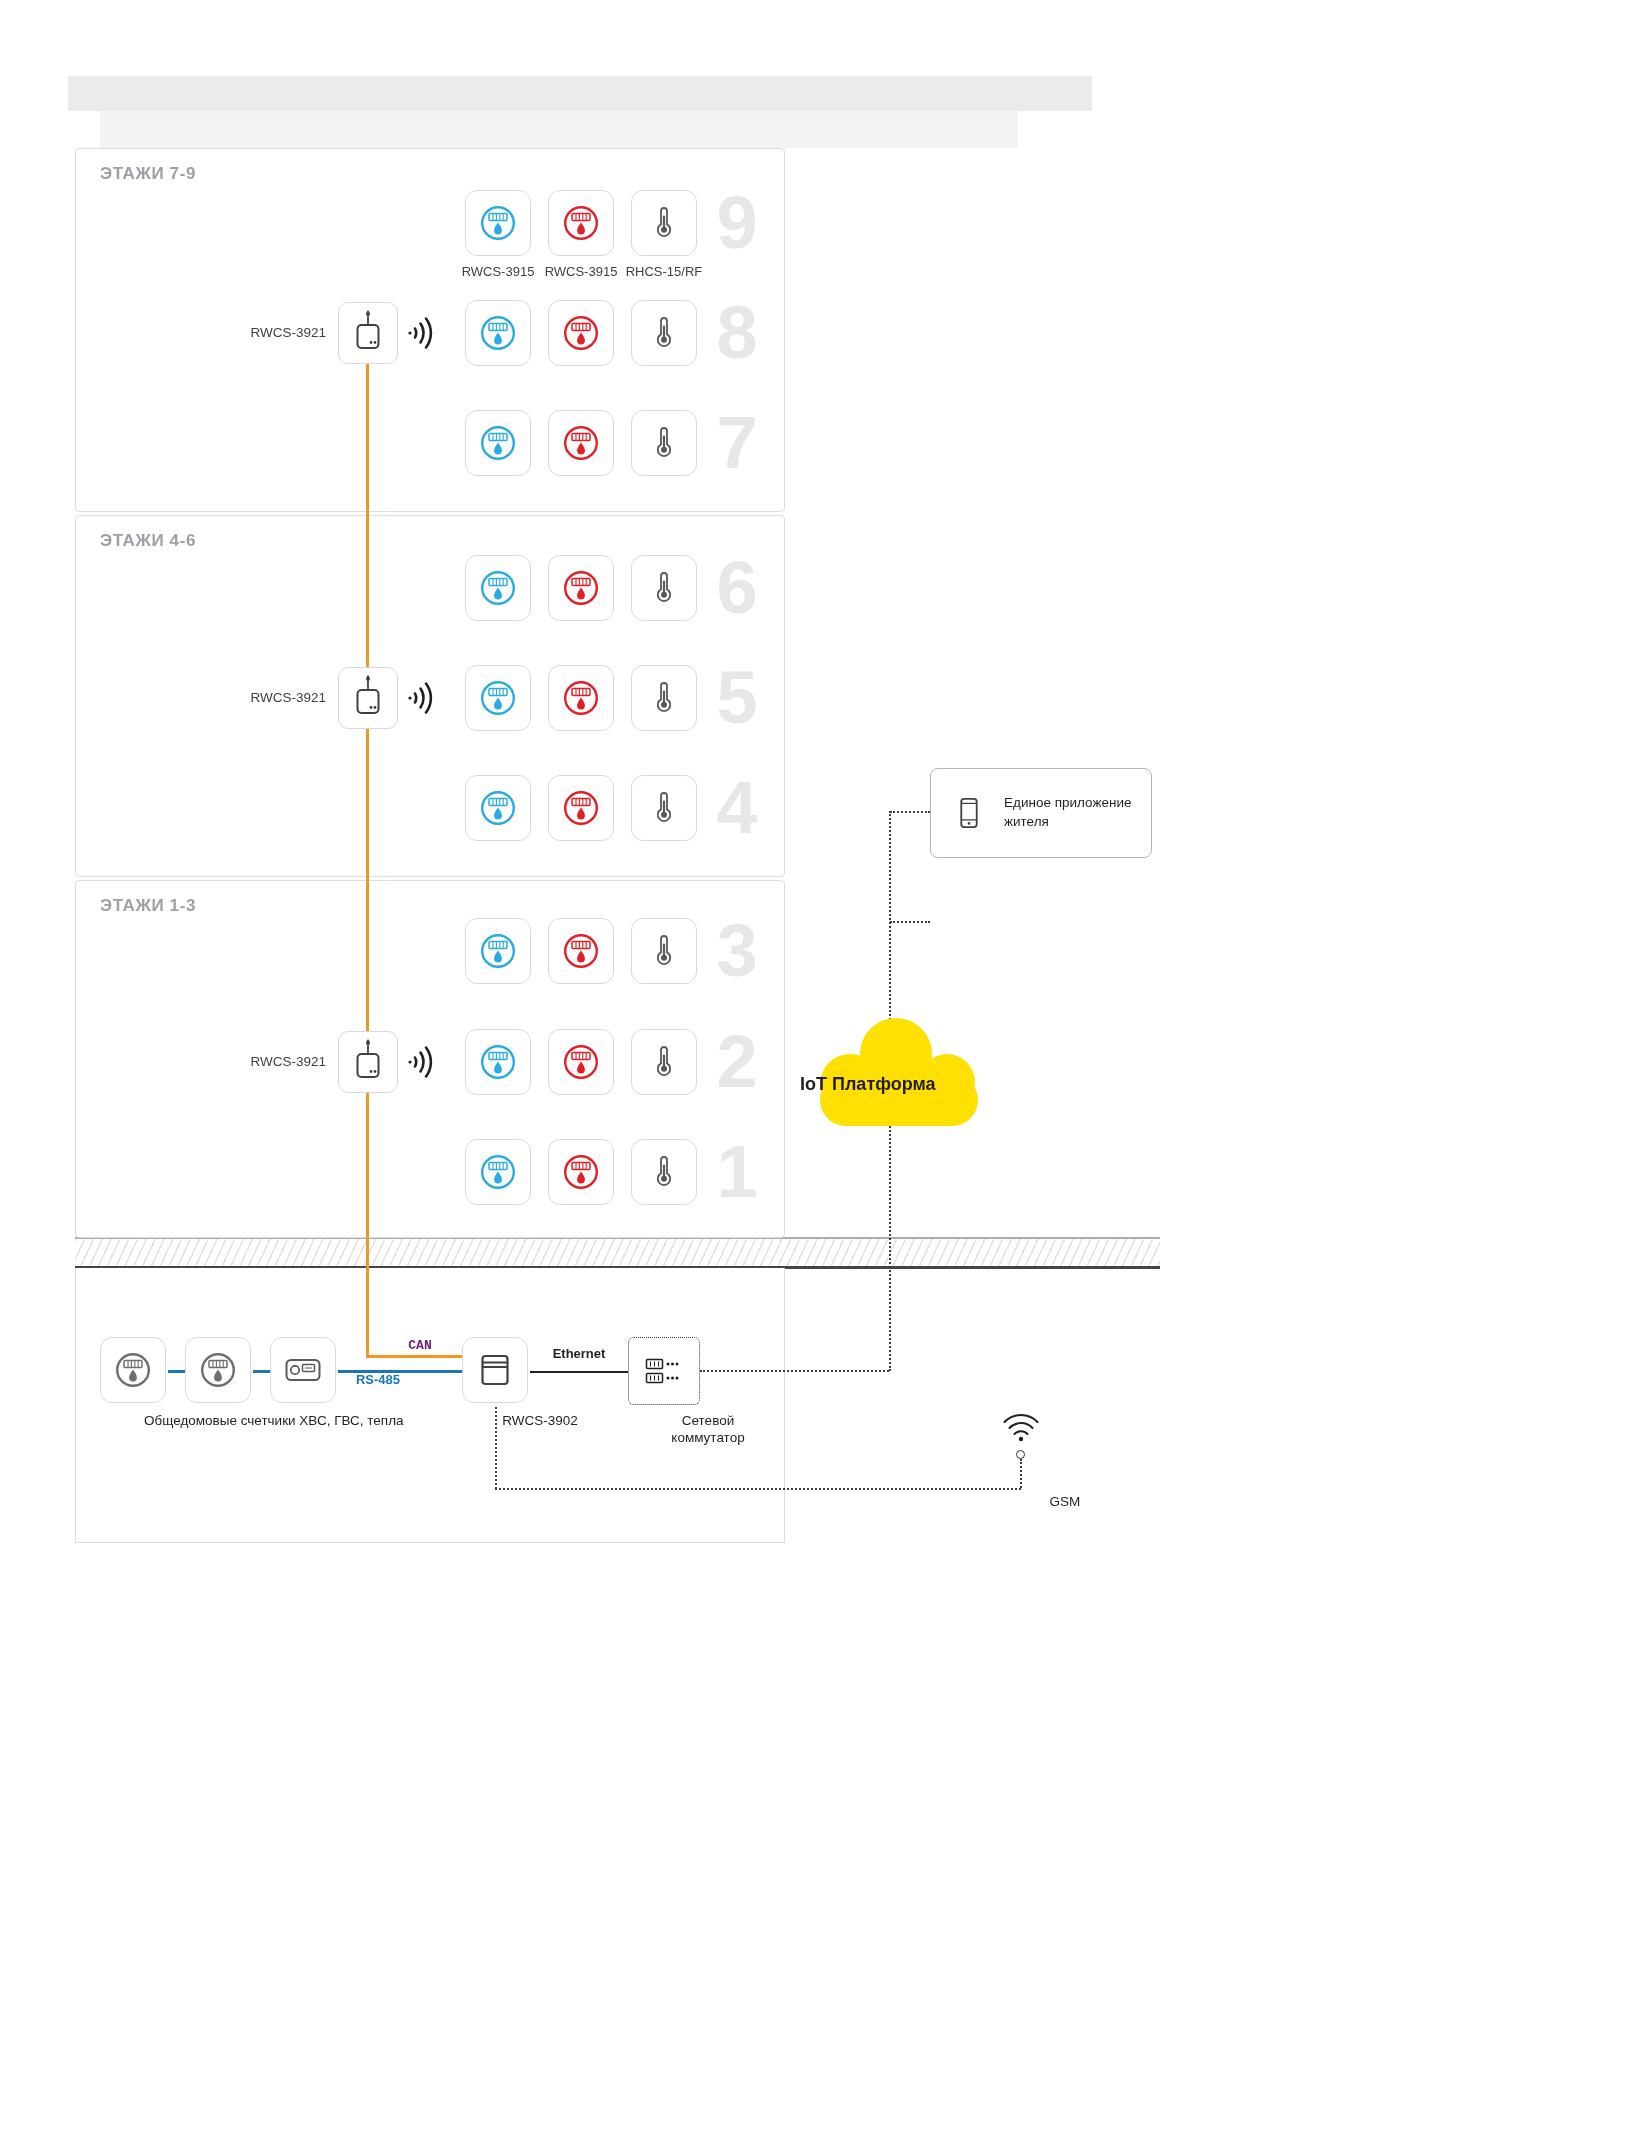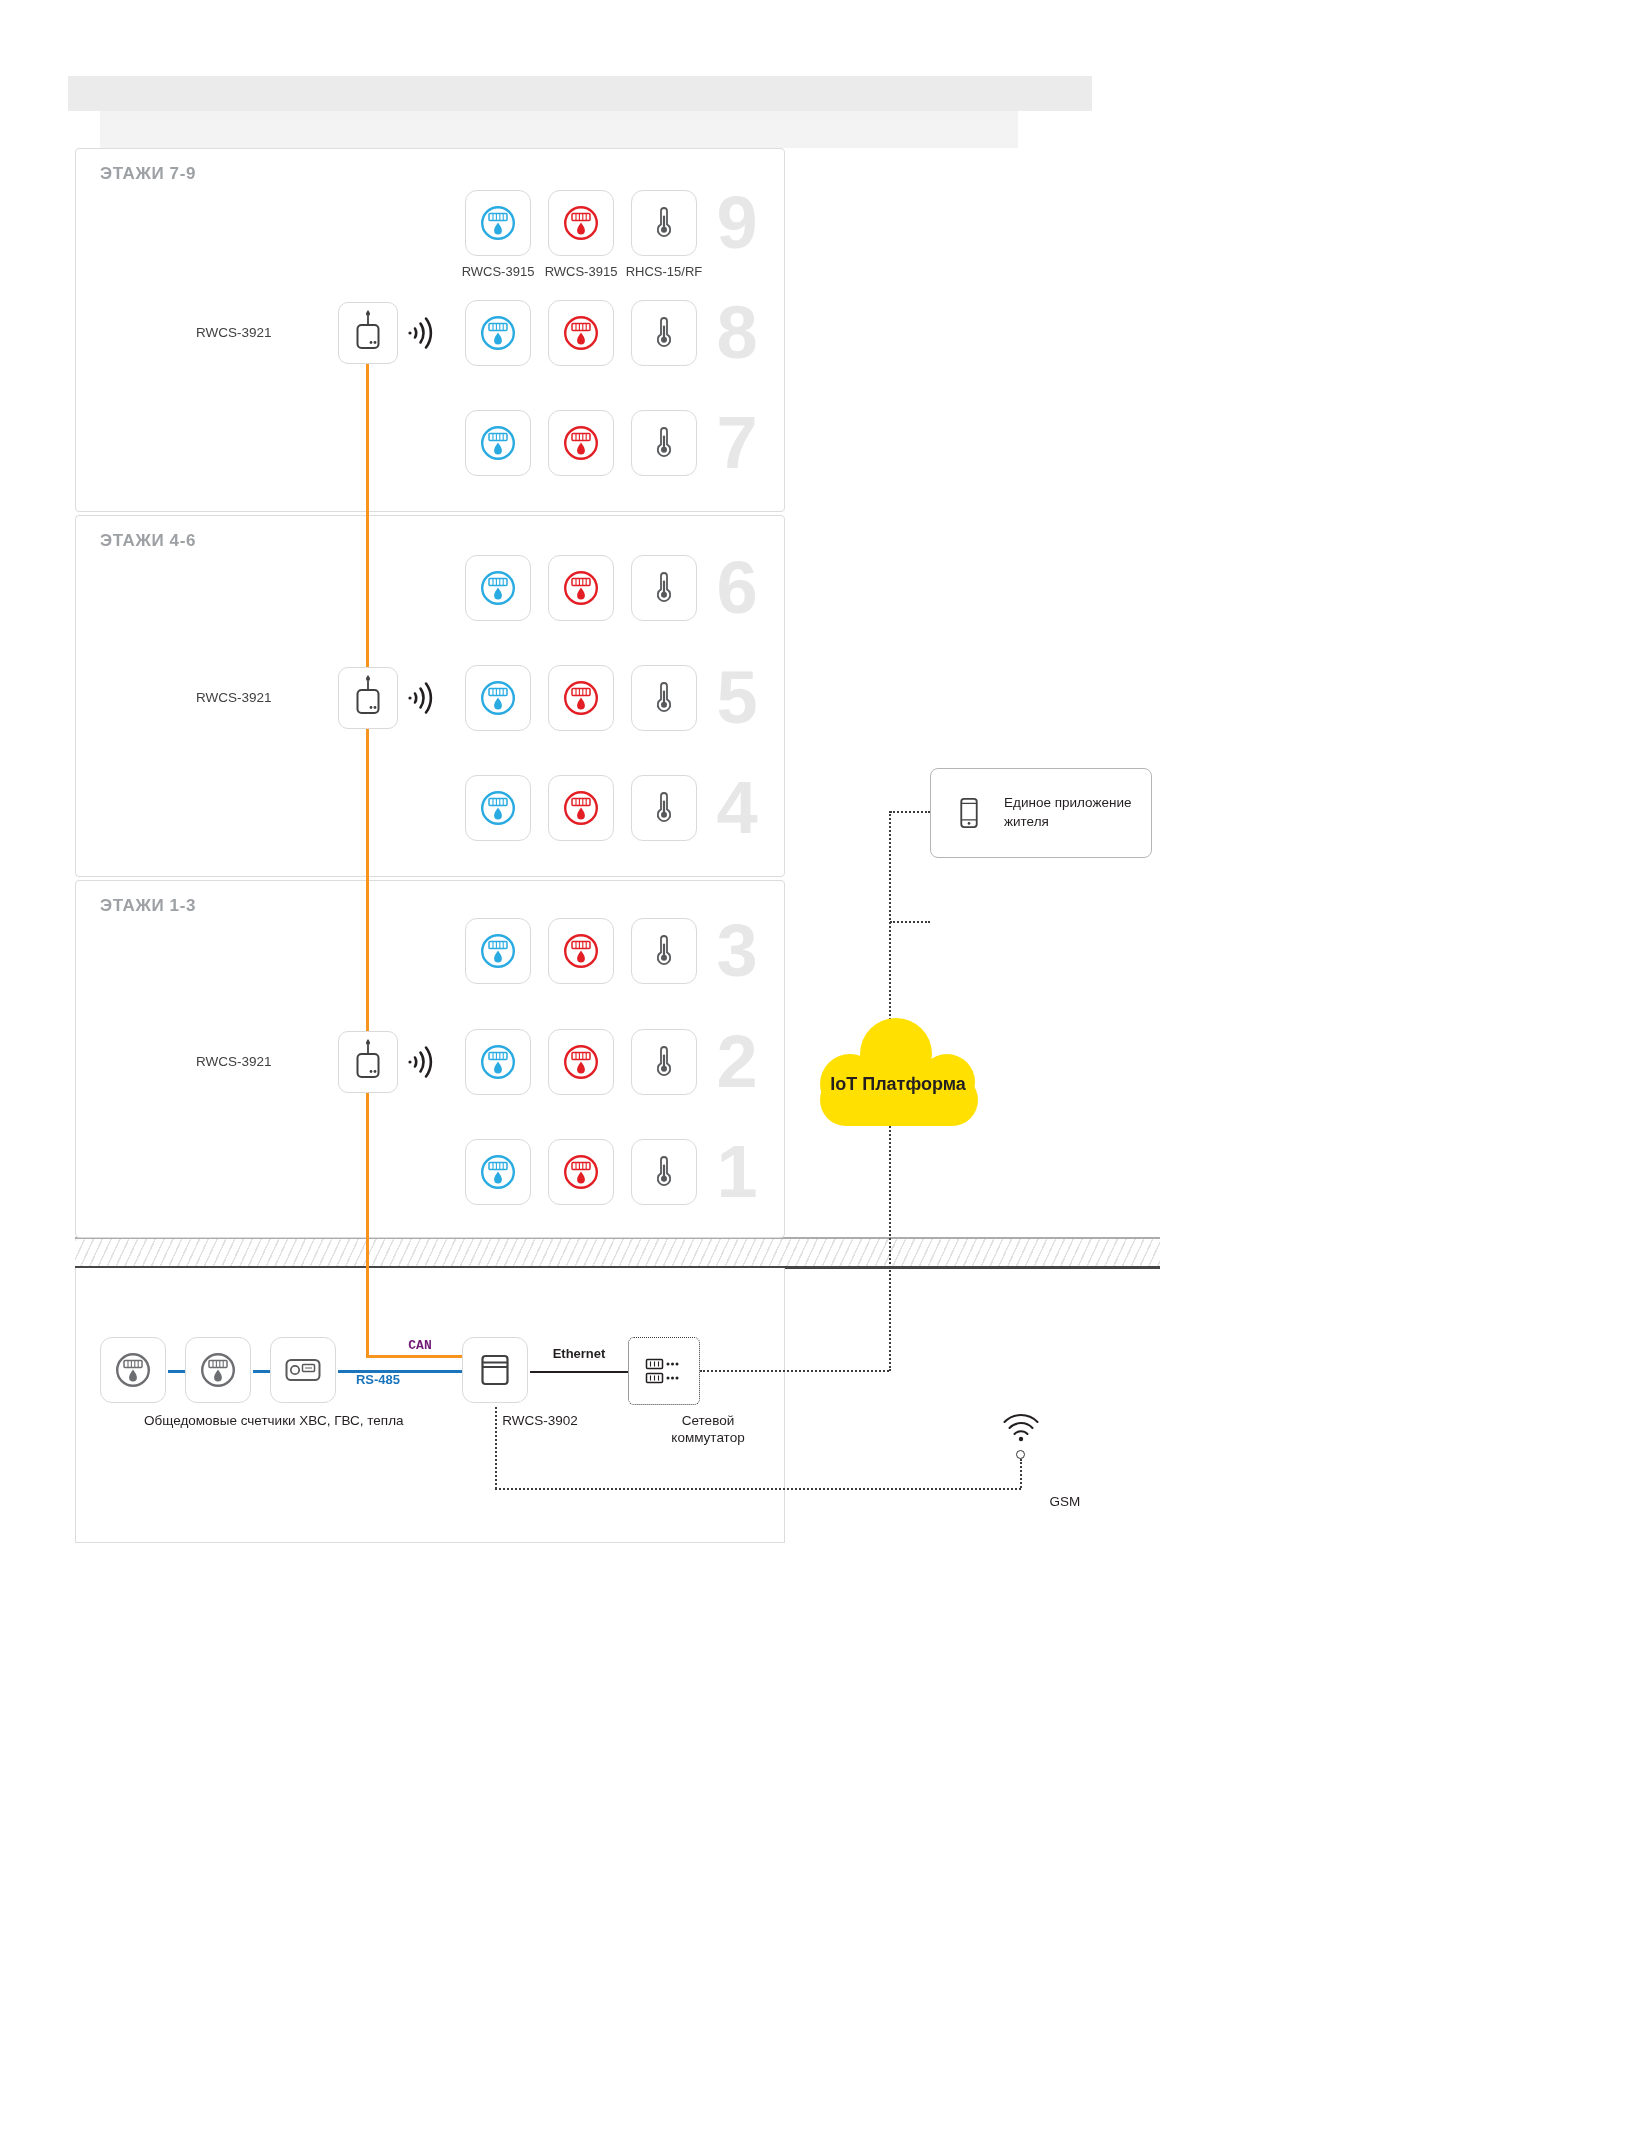--- a/index.html
+++ b/index.html
@@ -11,41 +11,41 @@
   .section { left:75px; width:710px; background:#fff; border:1.5px solid #dcdcdc; border-radius:4px; z-index:0; }
   .section-label { font-size:17px; font-weight:bold; color:#9da0a4; letter-spacing:.6px; z-index:2; }
   .tile { width:66px; height:66px; background:#fff; border:1.5px solid #d9d9d9; border-radius:12px;
           display:flex; align-items:center; justify-content:center; z-index:2; }
   .tile-dotted { border:1.8px dotted #3a3a3a; border-radius:6px; }
   .icon { display:flex; align-items:center; justify-content:center; }
   .bignum { width:62px; text-align:center; font-size:74px; font-weight:bold; color:#e7e7e7; line-height:66px; z-index:1; }
   .dev-label { font-size:13px; color:#414042; text-align:center; z-index:2; }
   .repeater-box { width:60px; height:62px; background:#fff; border:1.5px solid #d9d9d9; border-radius:10px;
                   display:flex; align-items:center; justify-content:center; color:#414042; z-index:2; }
-  .rep-label { width:130px; font-size:13.5px; color:#414042; text-align:left; z-index:2; }
+  .rep-label { width:130px; font-size:13.5px; color:#414042; text-align:right; z-index:2; }
   .wifi { color:#231f20; z-index:2; }
   .busline { z-index:1; }
   .bus-label { font-size:13px; font-weight:bold; z-index:2; }
   .plain-label { font-size:13.5px; color:#231f20; z-index:2;margin-left:44px; }
   .center { text-align:center; }
   .gl1 { left:75px; top:1237px; width:1085px; height:1.5px; background:#ababab; z-index:0; }
   .hatch { left:75px; top:1239px; width:1085px; height:27px; z-index:0;
            background:repeating-linear-gradient(115deg,#e2e2e2 0 1.5px,transparent 1.5px 8px); }
   .gl2 { left:75px; top:1266px; width:1085px; height:2.5px; background:#454545; z-index:0; }
   .basement-box { left:75px; top:1268px; width:710px; height:275px; background:#fff;
                   border:1.5px solid #dcdcdc; border-top:none; z-index:0; }
   .dot-h { border-top:2px dotted #3c3c3c; height:0; z-index:1; }
   .dot-v { border-left:2px dotted #3c3c3c; width:0; z-index:1; }
   .node-circle { width:9px; height:9px; border:1.5px solid #333; border-radius:50%; background:#fff; z-index:2; }
   .panel { width:222px; height:90px; background:#fff; border:1.2px solid #b5b5b5; border-radius:8px;
            display:flex; align-items:center; padding:0 18px; gap:15px; z-index:2; }
   .panel-icon { color:#414042; flex:0 0 auto; }
   .panel-label { font-size:13.5px; line-height:1.4; color:#231f20; max-width:135px; }
   .cloud-svg { z-index:2; }
-  .cloud-label { font-size:18px; font-weight:bold; color:#231f20; text-align:center; z-index:3; }
+  .cloud-label { font-size:18px; font-weight:bold; color:#231f20; z-index:3; }
   .gsm-holder { color:#231f20; z-index:2; }
   svg { display:block; }
 </style>
 </head>
 <body>
 
 <div id="canvas">
 
   <div class="abs roof1"></div>
   <div class="abs roof2"></div>

